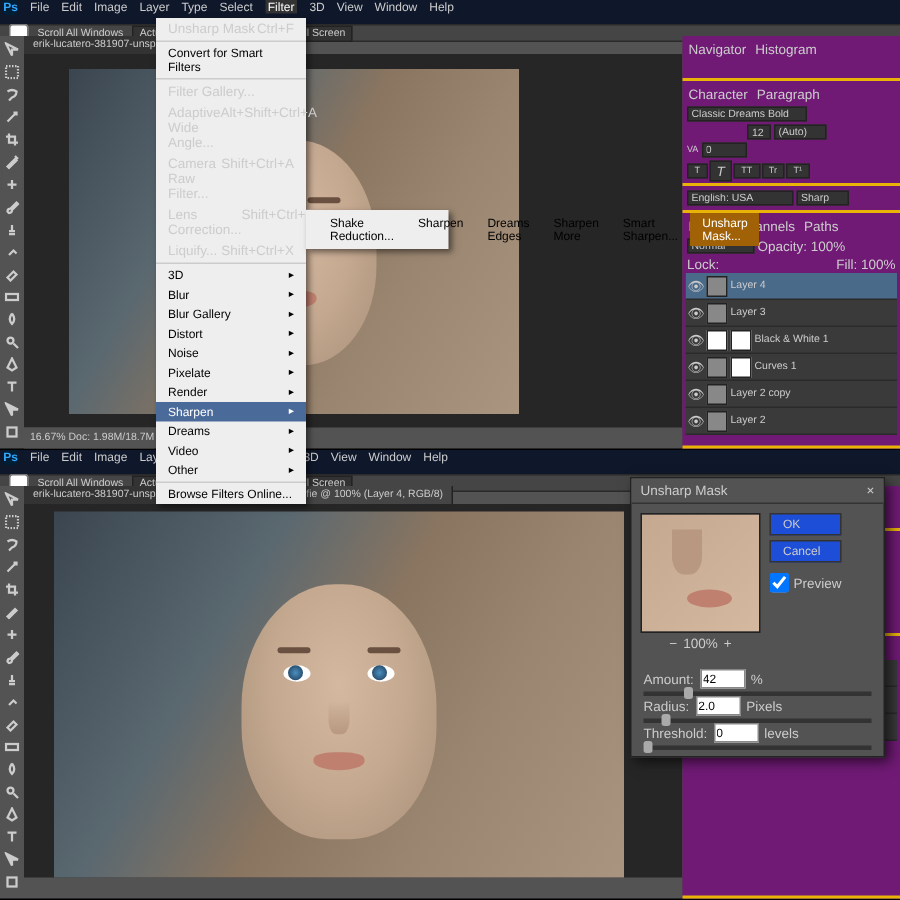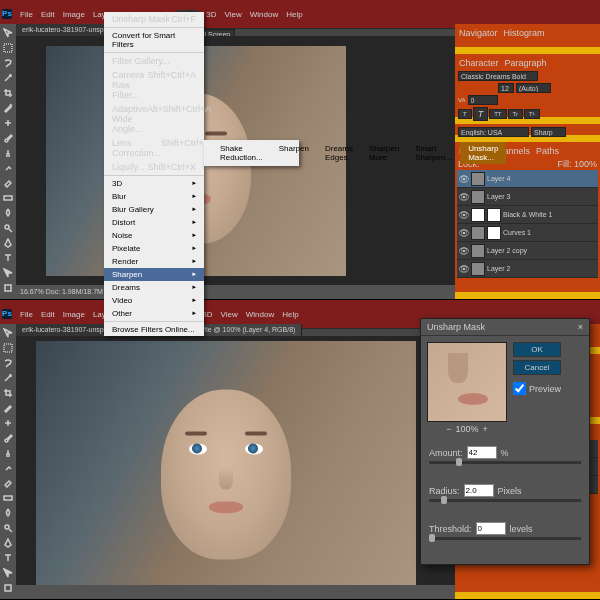--- a/index.html
+++ b/index.html
@@ -1,18 +1,18 @@
 <!DOCTYPE html>
 <html><head>
 <meta charset="utf-8">
 <style>
 *{margin:0;padding:0;box-sizing:border-box;font-family:Tahoma,Arial,sans-serif;font-size:9px;color:#ccc}
 body{background:#333;width:600px;height:600px;overflow:hidden}
 .screenshot{position:relative;width:600px;height:300px;background:#535353;border-bottom:1px solid #000}
-.menubar{height:28px;background:#7f1d1d;display:flex;align-items:center;padding-left:2px;gap:8px}
+.menubar{height:16px;background:#0f172a;display:flex;align-items:flex-start;padding-left:2px;gap:8px}
 .menubar span{font-size:8px;cursor:default}
 .ps-icon{width:10px;height:10px;background:#001e36;color:#31a8ff;font-size:6px;font-weight:bold;text-align:center;line-height:10px;border-radius:2px}
 .options-bar{height:12px;background:#454545;border-top:1px solid #2a2a2a;border-bottom:1px solid #2a2a2a;display:flex;align-items:center;padding-left:6px;gap:6px}
 .options-bar span{font-size:7px}
 .toolbar{position:absolute;left:0;top:24px;width:16px;background:#535353;display:flex;flex-direction:column;gap:1px;padding-top:2px}
 .tool{width:14px;height:14px;background:#535353;display:flex;align-items:center;justify-content:center;margin:0 1px;cursor:pointer}
 .tool svg{width:10px;height:10px;stroke:#ccc;fill:none;stroke-width:1.5}
 .doc-tab{position:absolute;left:16px;top:24px;height:12px;background:#333;padding:0 6px;font-size:7px;line-height:12px;border-right:1px solid #222}
 .canvas-area{position:absolute;left:16px;top:36px;right:145px;bottom:14px;background:#262626;overflow:hidden}
 .canvas{position:absolute;left:30px;top:10px;width:300px;height:230px;background:linear-gradient(120deg,#3a4550 0%,#5a6870 30%,#8a7560 50%,#9a8570 70%,#aa9580 100%);overflow:hidden}
@@ -22,21 +22,21 @@
 .iris{position:absolute;width:9px;height:9px;background:radial-gradient(circle,#4a90c0 0%,#2a5070 70%,#000 100%);border-radius:50%;top:0;left:3px}
 .brow{position:absolute;width:22px;height:4px;background:#6a5040;border-radius:2px;top:38px}
 .brow.l{left:24px}.brow.r{right:24px}
 .nose{position:absolute;left:50%;top:70px;transform:translateX(-50%);width:14px;height:22px;background:linear-gradient(180deg,transparent,#b89880);border-radius:0 0 40% 40%}
 .lips{position:absolute;left:50%;top:100px;transform:translateX(-50%);width:30px;height:12px;background:#c08070;border-radius:40% 40% 50% 50%}
 .hair{position:absolute;width:150px;height:240px;top:-15px;left:-20px;background:linear-gradient(180deg,#9a8570,#aa9580,#baa590);z-index:-1;border-radius:40% 40% 0 0}
 .hair::before,.hair::after{content:"";position:absolute;width:50px;height:230px;background:linear-gradient(180deg,#8a7560,#aa9580);top:20px}
 .hair::before{left:-5px;border-radius:0 0 0 40%}
 .hair::after{right:-5px;border-radius:0 0 40% 0}
 .panels{position:absolute;right:0;top:24px;width:145px;bottom:0;background:#454545;display:flex;flex-direction:column}
-.panel{background:#c2410c;border-bottom:7px solid #eab308;padding:2px}
+.panel{background:#701a75;border-bottom:2px solid #eab308;padding:2px}
 .panel-tabs{display:flex;gap:6px;padding:2px;font-size:7px}
 .panel-row{display:flex;align-items:center;gap:2px;padding:1px}
 .panel-row input,.panel-row select{background:#333;border:1px solid #222;color:#ccc;font-size:7px;height:10px;padding:0 2px}
 .layers-list{background:#3a3a3a;max-height:120px;overflow:hidden}
 .layer-item{display:flex;align-items:center;height:18px;border-bottom:1px solid #2a2a2a;padding:0 2px;gap:2px}
 .layer-item.sel{background:#4a6a8a}
 .layer-eye{width:10px;height:10px;display:flex;align-items:center;justify-content:center}
 .layer-thumb{width:14px;height:14px;background:#888;border:1px solid #222}
 .layer-name{font-size:7px;flex:1}
 .status{position:absolute;bottom:0;left:16px;height:14px;font-size:7px;line-height:14px;padding-left:4px;background:#535353}
@@ -50,25 +50,25 @@
 .submenu div{padding:2px 8px;font-size:8px;color:#000}
 .submenu .hl{background:#a16207;color:#fff}
 
 .dialog{position:absolute;left:420px;top:18px;width:170px;background:#535353;border:1px solid #222;box-shadow:3px 3px 8px rgba(0,0,0,0.6);z-index:100}
 .dlg-title{background:#535353;padding:3px 6px;font-size:8px;display:flex;justify-content:space-between;border-bottom:1px solid #333}
 .dlg-body{padding:6px;display:flex;gap:6px}
 .dlg-preview{width:80px;height:80px;background:linear-gradient(135deg,#c4a890,#d4b8a0);border:1px solid #222;position:relative;overflow:hidden}
 .dlg-preview .nose2{position:absolute;left:20px;top:10px;width:20px;height:30px;background:#b89880;border-radius:0 0 40% 40%}
 .dlg-preview .lips2{position:absolute;left:30px;top:50px;width:30px;height:12px;background:#c08070;border-radius:50%}
 .dlg-btns{display:flex;flex-direction:column;gap:3px}
-.dlg-btn{background:#0c4a6e;border:1px solid #333;padding:2px 8px;font-size:8px;text-align:center;cursor:pointer}
+.dlg-btn{background:#1d4ed8;border:1px solid #333;padding:2px 8px;font-size:8px;text-align:left;cursor:pointer}
 .dlg-check{display:flex;align-items:center;gap:3px;font-size:8px;margin-top:4px}
 .dlg-zoom{display:flex;justify-content:center;gap:4px;font-size:8px;padding:2px}
 .dlg-sliders{padding:4px 8px}
-.dlg-slider{margin-bottom:20px}
+.dlg-slider{margin-bottom:0}
 .dlg-slider label{font-size:8px;display:flex;align-items:center;gap:4px}
 .dlg-slider input[type=text]{width:30px;background:#fff;color:#000;border:1px solid #888;font-size:8px;padding:1px}
 .dlg-track{height:3px;background:#333;margin-top:2px;position:relative}
 .dlg-thumb{position:absolute;width:6px;height:8px;background:#aaa;top:-3px;border-radius:2px}
 .opt-btn{padding:1px 4px;background:#333;border:1px solid #222;font-size:6px}
 .hl-menu{background:#333;color:#fff;padding:0 2px}
 </style>
 </head>
 <body>
 
@@ -212,26 +212,26 @@
         <span>Unsharp Mask</span>
         <span>Ctrl+F</span>
       </div>
     <div class="sep"></div>
     <div>Convert for Smart Filters</div>
     <div class="sep"></div>
     <div>
         <span>Filter Gallery...</span>
       </div>
     <div>
+        <span>Adaptive Wide Angle...</span>
+        <span>Alt+Shift+Ctrl+A</span>
+      </div>
+    <div>
         <span>Camera Raw Filter...</span>
         <span>Shift+Ctrl+A</span>
-      </div>
-    <div>
-        <span>Adaptive Wide Angle...</span>
-        <span>Alt+Shift+Ctrl+A</span>
       </div>
     <div>
         <span>Lens Correction...</span>
         <span>Shift+Ctrl+R</span>
       </div>
     <div>
         <span>Liquify...</span>
         <span>Shift+Ctrl+X</span>
       </div>
     <div class="sep"></div>
@@ -295,20 +295,24 @@
           <input style="width: 35px;" value="Sharp">
         </div>
     </div>
     <div class="panel" style="flex:1">
       <div class="panel-tabs">
           <span>Layers</span>
           <span>Channels</span>
           <span>Paths</span>
         </div>
       <div class="panel-row">
+          <input style="width: 45px;" value="Normal">
+          <span>Opacity: 100%</span>
+        </div>
+      <div class="panel-row">
           <span>Lock:</span>
           <span style="margin-left:auto">Fill: 100%</span>
         </div>
       <div class="layers-list">
         <div class="layer-item sel">
             <span class="layer-eye">👁</span>
             <span class="layer-thumb"></span>
             <span class="layer-name">Layer 4</span>
           </div>
         <div class="layer-item">

